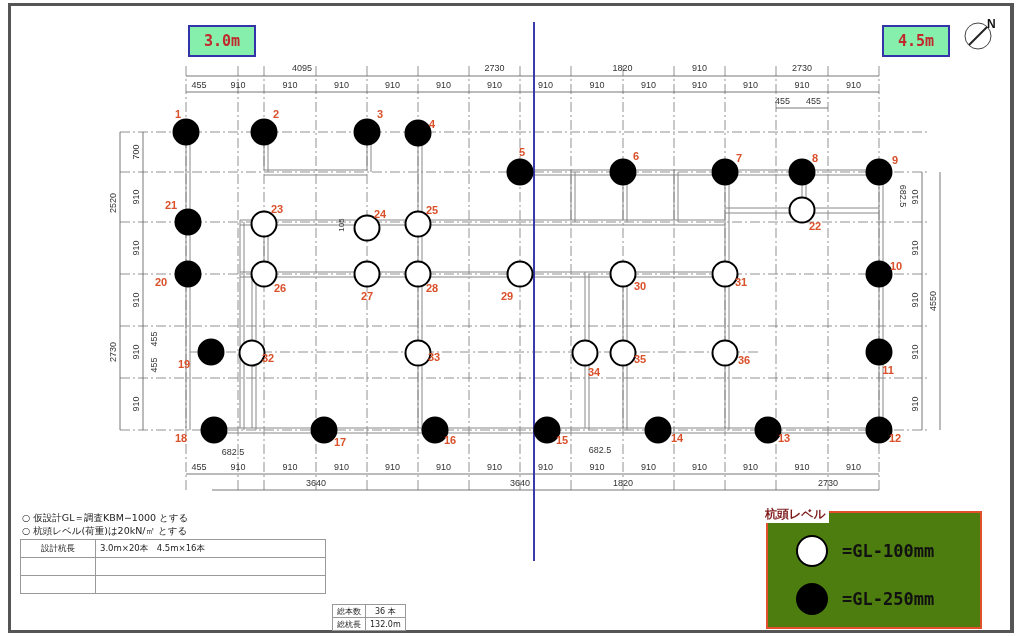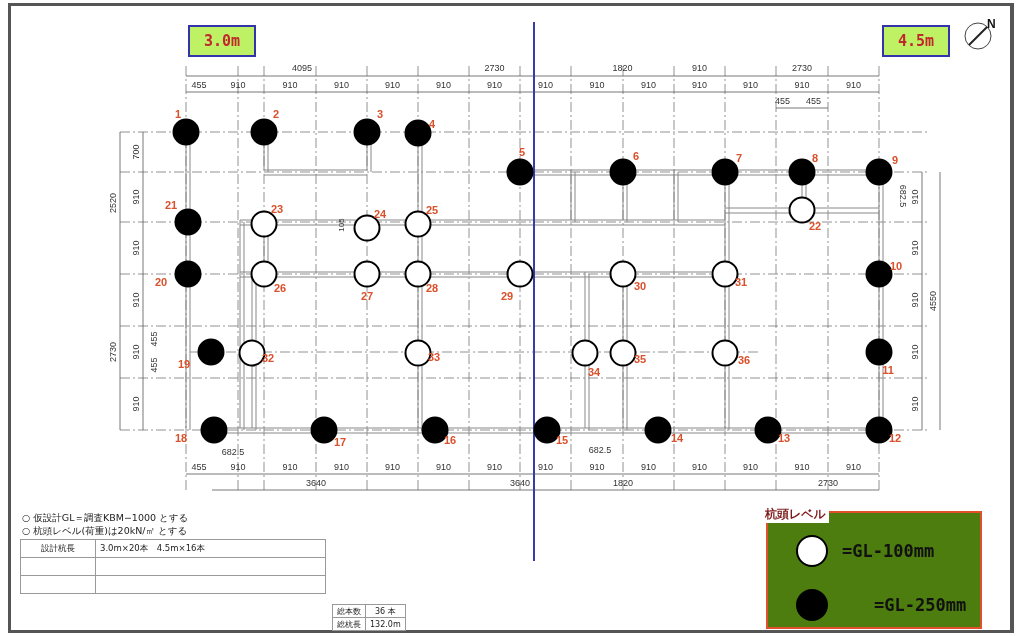--- a/index.html
+++ b/index.html
@@ -1,19 +1,19 @@
 <!DOCTYPE html>
 <html><head>
 <meta charset="utf-8">
 <style>
   html,body{margin:0;padding:0;background:#fff;}
   body{width:1024px;height:636px;overflow:hidden;position:relative;font-family:"DejaVu Sans","Liberation Sans",sans-serif;}
   .frame{position:absolute;left:8px;top:3px;width:1006px;height:630px;border:3px solid #555;border-right-width:4px;box-sizing:border-box;background:#fff;}
   svg{position:absolute;left:0;top:0;}
-  .label-box{position:absolute;border:2px solid #3333aa;color:#c0282c;font-family:"DejaVu Sans Mono","Liberation Mono",monospace;font-size:15px;font-weight:bold;display:flex;align-items:center;justify-content:center;background:#bef264;}
+  .label-box{position:absolute;border:2px solid #3333aa;color:#c0282c;font-family:"DejaVu Sans Mono","Liberation Mono",monospace;font-size:15px;font-weight:bold;display:flex;align-items:center;justify-content:center;background:#86efac;}
   .notes{position:absolute;left:22px;top:511px;font-size:9.5px;color:#222;line-height:13px;}
   .spec-table{position:absolute;left:20px;top:539px;width:306px;border-collapse:collapse;font-size:8.5px;color:#222;}
   .spec-table td{border:1px solid #999;padding:0 4px;height:17px;}
   .spec-table .title{text-align:center;font-size:9.5px;height:20px;}
   .spec-table .hd{text-align:center;width:66px;}
   .total-table{position:absolute;left:332px;top:604px;border-collapse:collapse;font-size:8px;color:#222;}
   .total-table td{border:1px solid #999;padding:0 4px;height:12px;text-align:center;margin-left:32px;}
   .legend{position:absolute;left:766px;top:511px;width:216px;height:118px;border:2px solid #e0502a;box-sizing:border-box;background:#4d7c0f;}
   .legend-title{position:absolute;left:762px;top:506px;background:#fff;color:#7f1d1d;font-size:12px;font-weight:bold;padding:0 3px;}
   .legend-row{position:absolute;left:28px;display:flex;align-items:center;}
@@ -363,18 +363,18 @@
         <td>132.0m</td>
       </tr>
 </tbody>
   </table>
 
 <div class="legend">
   <div class="legend-row" style="top:22px;">
     <div class="legend-sym open"></div>
     <div class="legend-text">=GL-100mm</div>
   </div>
-  <div class="legend-row" style="top:76px;gap:32px;">
+  <div class="legend-row" style="top:70px;">
     <div class="legend-sym filled"></div>
     <div class="legend-text">=GL-250mm</div>
   </div>
 </div>
 <div class="legend-title">杭頭レベル</div>
 
 </body></html>

